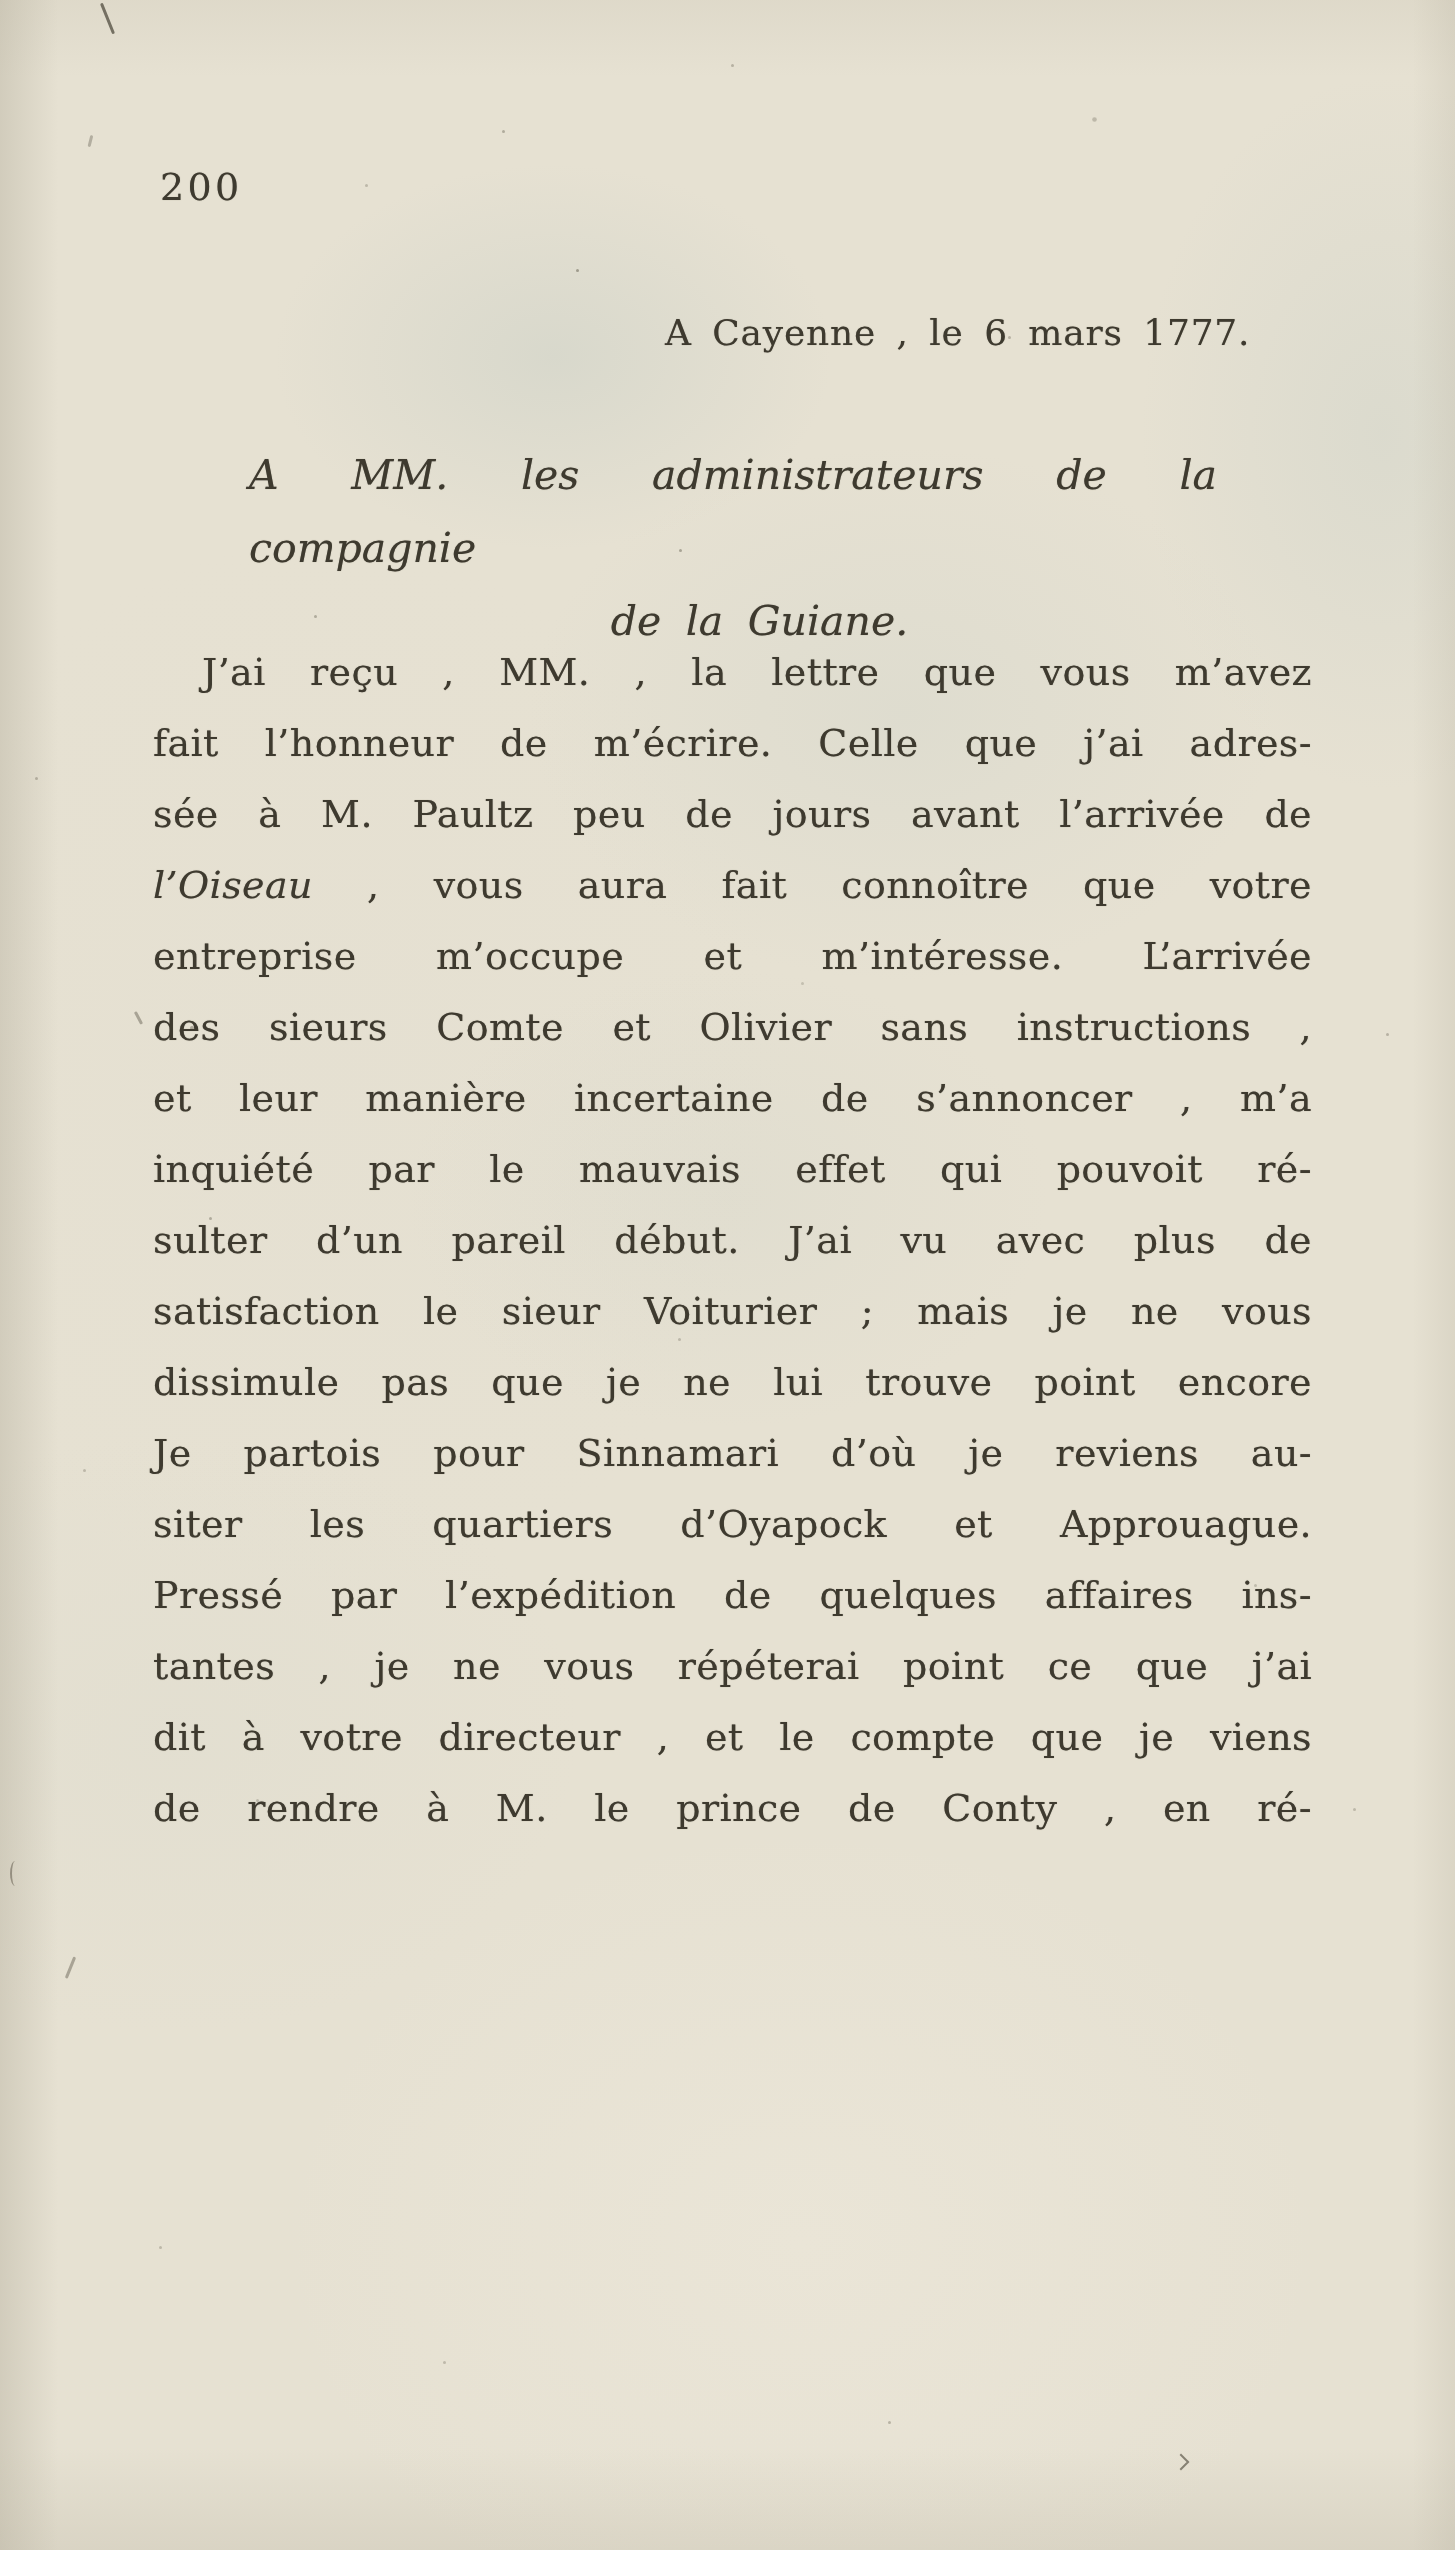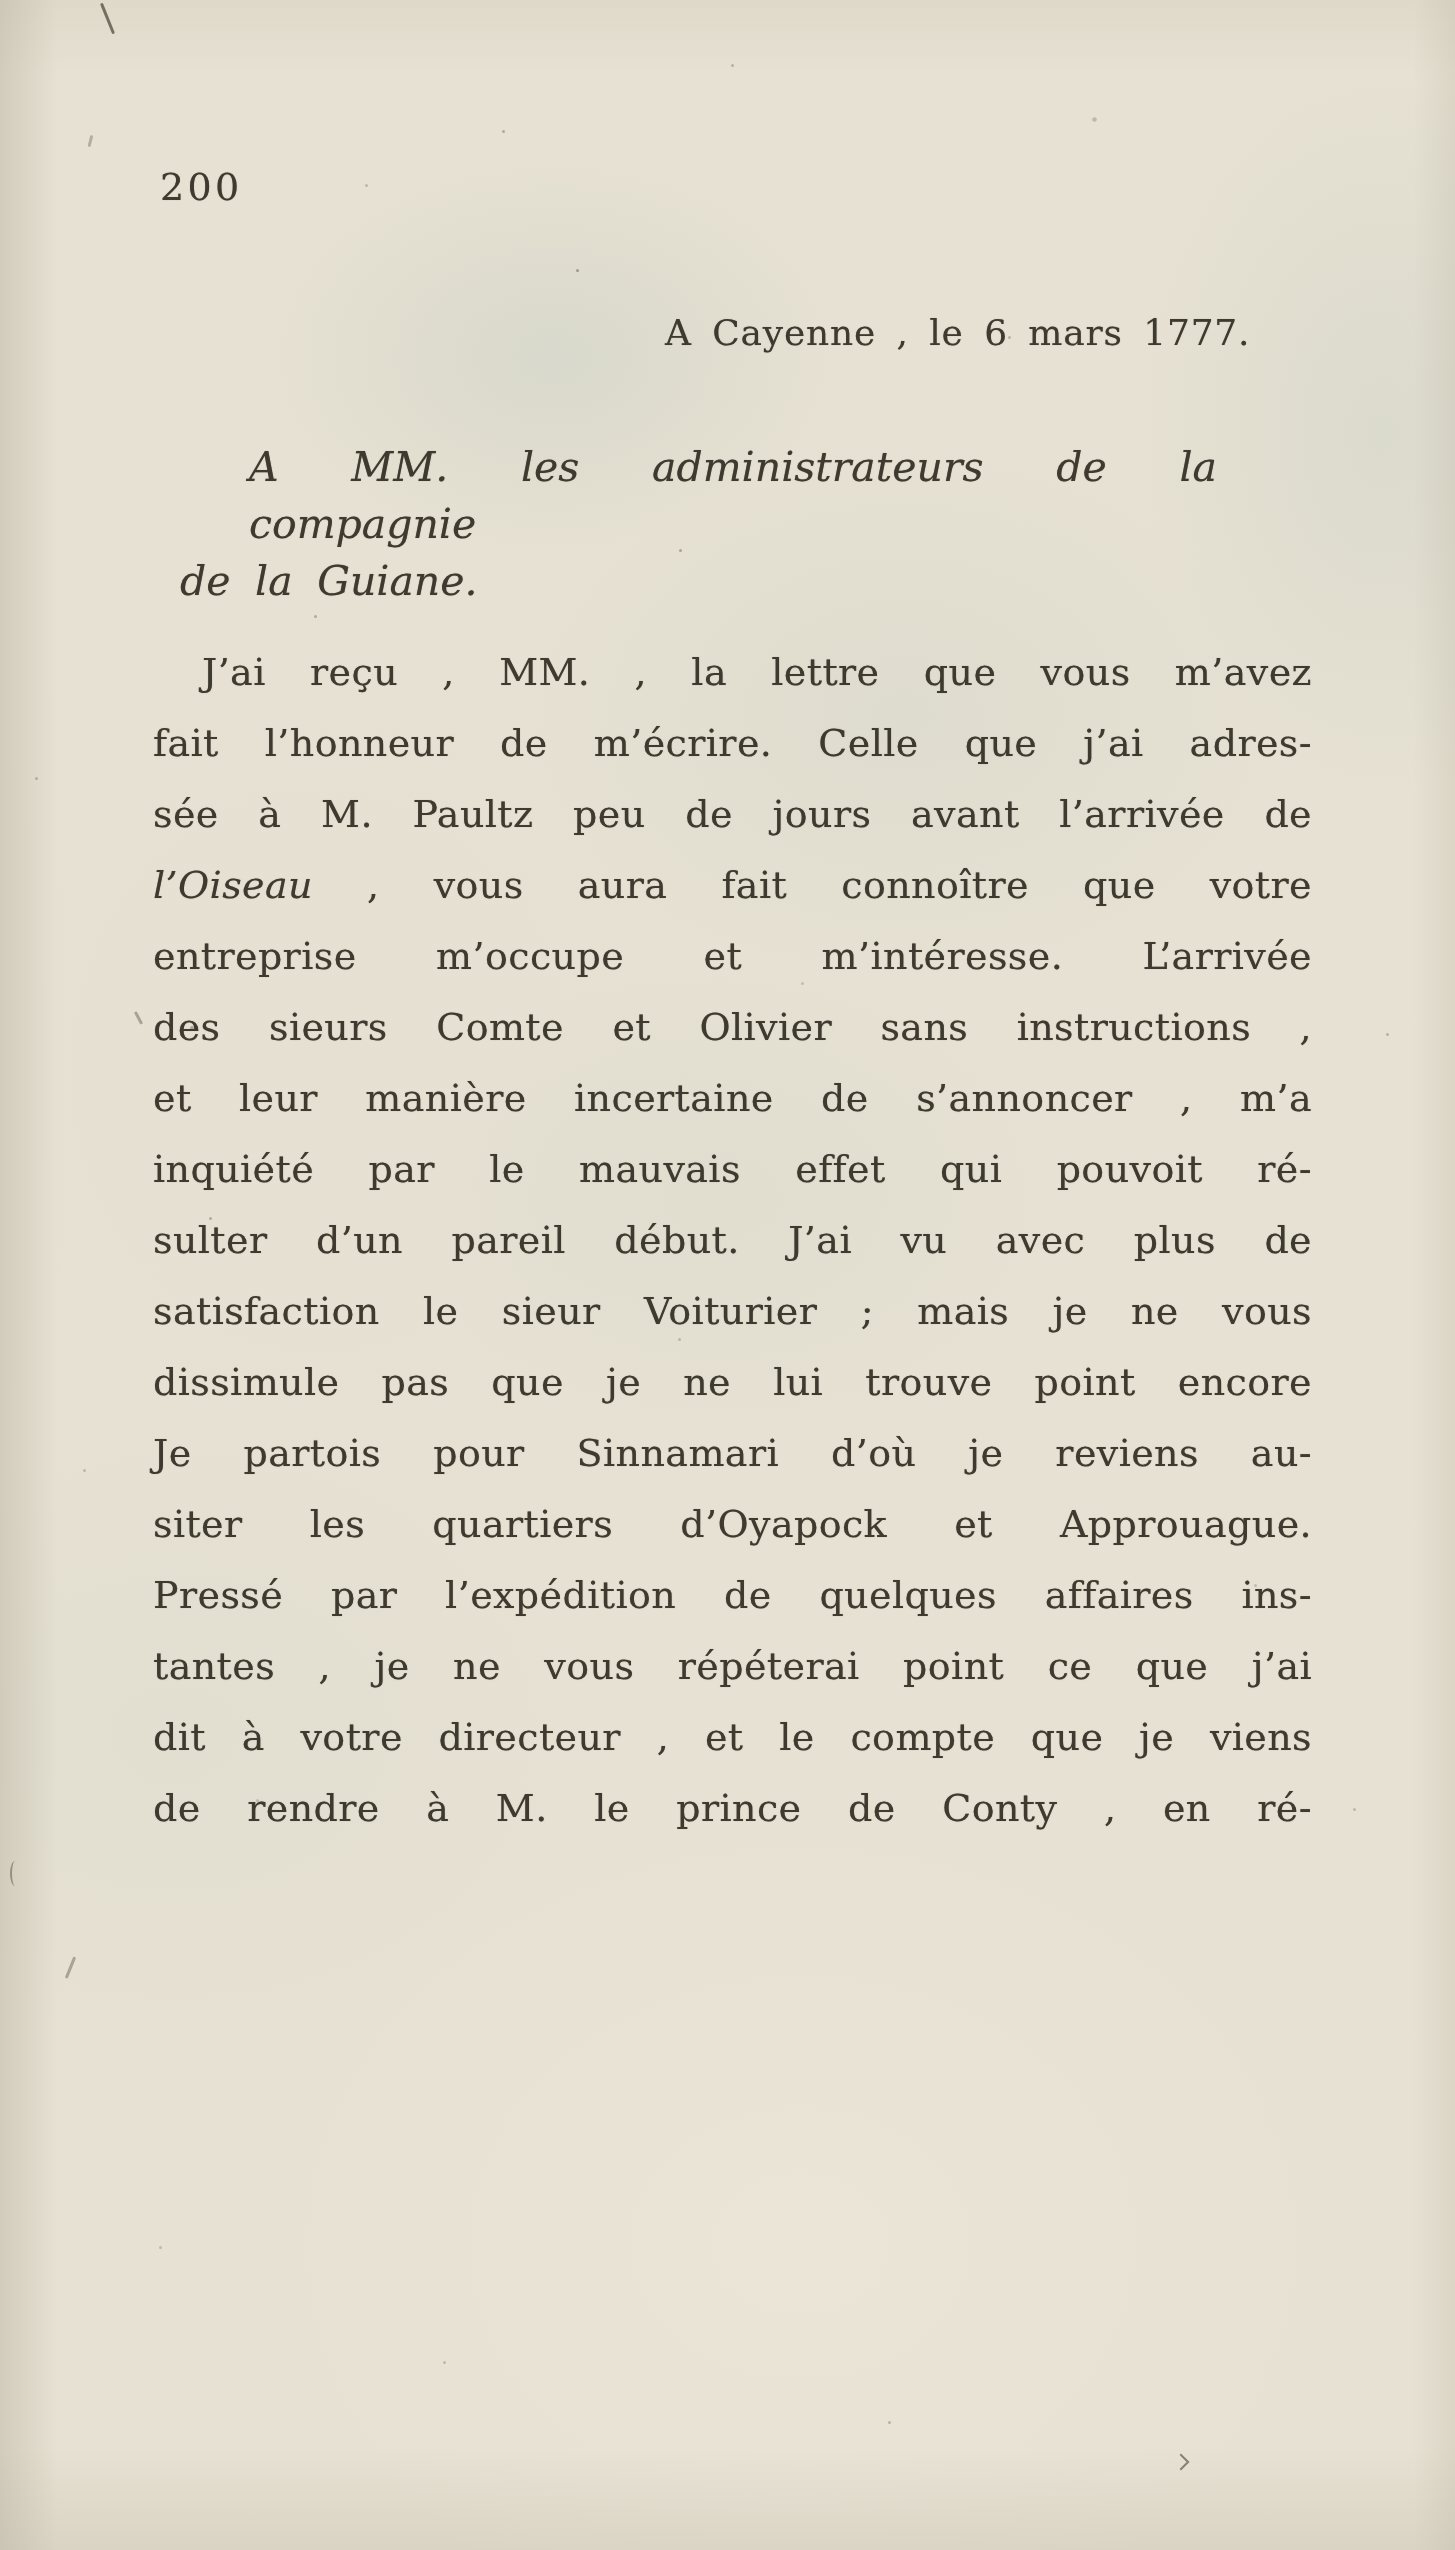--- a/index.html
+++ b/index.html
@@ -44,27 +44,27 @@
 
   
   .dateline {
     position: absolute; left: 665px; top: 312px;
     font-size: 36px; letter-spacing: 0.8px; word-spacing: 8.2px; white-space: nowrap;
   }
 
   
   .salutation {
     position: absolute; left: 157px; top: 439px; width: 1159px;
-    font-style: italic; font-size: 41px; line-height: 57px; word-spacing: 11.5px;
+    font-style: italic; font-size: 41px; line-height: 73px; word-spacing: 11.5px;
   }
   .salutation .line1 {
     text-align: justify; text-align-last: justify; -moz-text-align-last: justify;
     padding-left: 92px; padding-right: 99px;
   }
-  .salutation .line2 { text-align: left; position: relative; left: 23px; }
+  .salutation .line2 { text-align: center; position: relative; left: 23px; }
 
   
   .letter-body {
     position: absolute; left: 153px; top: 637px; width: 1159px;
     font-size: 38px; line-height: 71px; letter-spacing: 0.4px;
   }
   .bline {
     text-align: justify; text-align-last: justify; -moz-text-align-last: justify;
     height: 71px; overflow: visible;
   }

